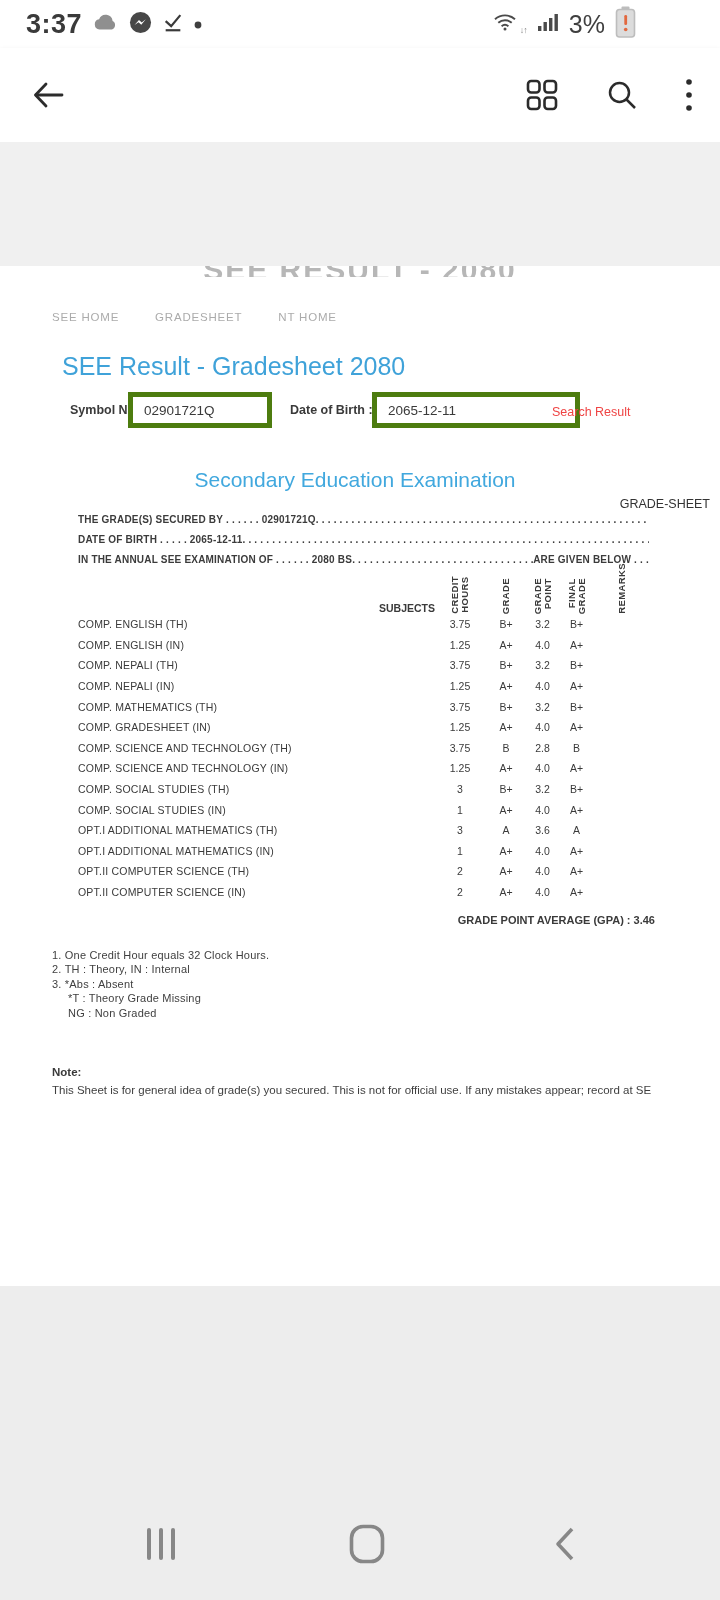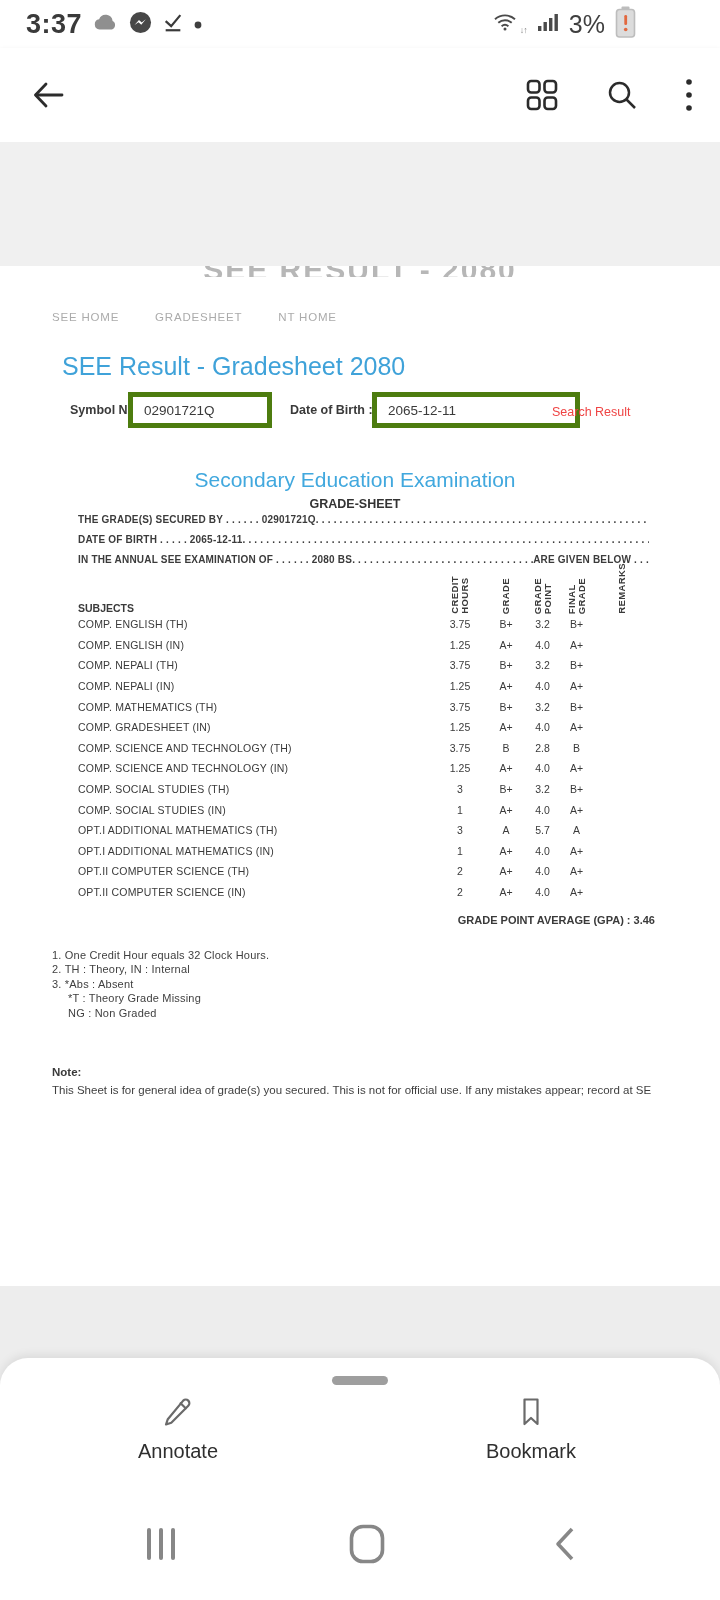--- a/index.html
+++ b/index.html
@@ -34,32 +34,32 @@
   .nav-link{font-size:11.5px;letter-spacing:.8px;color:#ababab;cursor:pointer;}
   .page-heading{position:absolute;top:86px;left:62px;font-size:25px;color:#3fa2d9;}
 
   .form-label{position:absolute;font-size:12.5px;font-weight:bold;color:#3a3a3a;top:137px;}
   .form-input{position:absolute;top:126px;height:36px;border:5px solid #4d7c0f;box-sizing:border-box;
               font-family:"Liberation Sans",sans-serif;font-size:13.5px;color:#3a3a3a;padding:0 11px;outline:none;}
   .search-btn{position:absolute;top:138px;left:546px;background:none;border:none;color:#ef4444;
               font-size:12.5px;font-family:"Liberation Sans",sans-serif;cursor:pointer;}
 
   .exam-title{position:absolute;top:202px;left:0;width:710px;text-align:center;font-size:21px;color:#41a8de;}
-  .sheet-title{position:absolute;top:231px;left:0;width:710px;text-align:center;font-size:12.5px;font-weight:bold;color:#333;}
+  .sheet-title{position:absolute;top:231px;left:0;width:710px;text-align:right;font-size:12.5px;font-weight:normal;color:#333;}
 
   .dlines{position:absolute;top:247px;left:78px;width:571px;}
   .dline{display:flex;white-space:nowrap;overflow:hidden;font-size:10px;font-weight:bold;color:#3b3b3b;
          height:13px;line-height:13px;margin-bottom:7px;letter-spacing:.2px;}
   .dfill{flex:1;min-width:0;overflow:hidden;}
   .dtail{flex:0 0 auto;}
 
   
   .gtable{position:absolute;top:297px;left:78px;width:571px;}
   .trow{display:grid;grid-template-columns:357px 50px 42px 31px 37px 54px;}
-  .thead{height:48px;align-items:end;padding-bottom:3px;}
+  .thead{height:48px;align-items:end;padding-bottom:3px;text-align:right;}
   .trow.body{height:20.6px;align-items:center;}
   .cell,.hcell{font-size:10.5px;color:#3a3a3a;}
   .c-sub{text-align:left;letter-spacing:.2px;}
   .c-val{text-align:center;}
   .subj-h{font-size:10.5px;font-weight:bold;color:#3a3a3a;align-self:end;}
   .hcell{display:flex;justify-content:center;align-items:flex-end;}
   .vh{writing-mode:vertical-rl;transform:rotate(180deg);white-space:pre-line;
       font-size:9.5px;font-weight:bold;color:#3a3a3a;line-height:10px;letter-spacing:.4px;}
 
   .gpa{position:absolute;top:648px;left:78px;width:577px;text-align:right;
@@ -322,21 +322,21 @@
             <div class="cell c-val">1</div>
             <div class="cell c-val">A+</div>
             <div class="cell c-val">4.0</div>
             <div class="cell c-val">A+</div>
             <div class="cell c-val"></div>
           </div>
           <div class="trow body">
             <div class="cell c-sub">OPT.I ADDITIONAL MATHEMATICS (TH)</div>
             <div class="cell c-val">3</div>
             <div class="cell c-val">A</div>
-            <div class="cell c-val">5.7</div>
+            <div class="cell c-val">3.6</div>
             <div class="cell c-val">A</div>
             <div class="cell c-val"></div>
           </div>
           <div class="trow body">
             <div class="cell c-sub">OPT.I ADDITIONAL MATHEMATICS (IN)</div>
             <div class="cell c-val">1</div>
             <div class="cell c-val">A+</div>
             <div class="cell c-val">4.0</div>
             <div class="cell c-val">A+</div>
             <div class="cell c-val"></div>
@@ -368,40 +368,20 @@
         <div class="fn">3. *Abs : Absent</div>
         <div class="fn ind">*T : Theory Grade Missing</div>
         <div class="fn ind">NG : Non Graded</div>
       </div>
     <div class="note-label">Note:</div>
     <div class="note-text">This Sheet is for general idea of grade(s) you secured. This is not for official use. If any mistakes appear; record at SEE Board ledger will be</div>
   </div>
 
   <div class="gray-bottom"></div>
 
-  <div class="sheet">
-    <div class="handle"></div>
-    <button class="sheet-btn btn-annotate">
-      <span>
-        <svg width="38" height="38" viewBox="0 0 38 38" fill="none" stroke="#6a6a6a" stroke-width="2.2" stroke-linejoin="round" stroke-linecap="round">
-          <path d="M8.8 26.2 L7 31.5 L12.3 29.7 L29.3 12.7 A3.6 3.6 0 0 0 24.2 7.6 Z"></path>
-          <path d="M21.6 10.2 L26.7 15.3"></path>
-        </svg>
-      </span>
-      <span>Annotate</span>
-    </button>
-    <button class="sheet-btn btn-bookmark">
-      <span>
-        <svg width="38" height="38" viewBox="0 0 38 38" fill="none" stroke="#6a6a6a" stroke-width="2.2" stroke-linejoin="round">
-          <path d="M12.5 6.5 H25.5 V31 L19 25 12.5 31 Z"></path>
-        </svg>
-      </span>
-      <span>Bookmark</span>
-    </button>
-  </div>
 
   <div class="navbar">
     <button class="nb-btn nb-recents">
       <svg width="30" height="38" viewBox="0 0 30 38">
           <rect x="1" y="3" width="4" height="32" rx="2" fill="#878787"></rect>
           <rect x="13" y="3" width="4" height="32" rx="2" fill="#878787"></rect>
           <rect x="25" y="3" width="4" height="32" rx="2" fill="#878787"></rect>
         </svg>
     </button>
     <button class="nb-btn nb-home">

